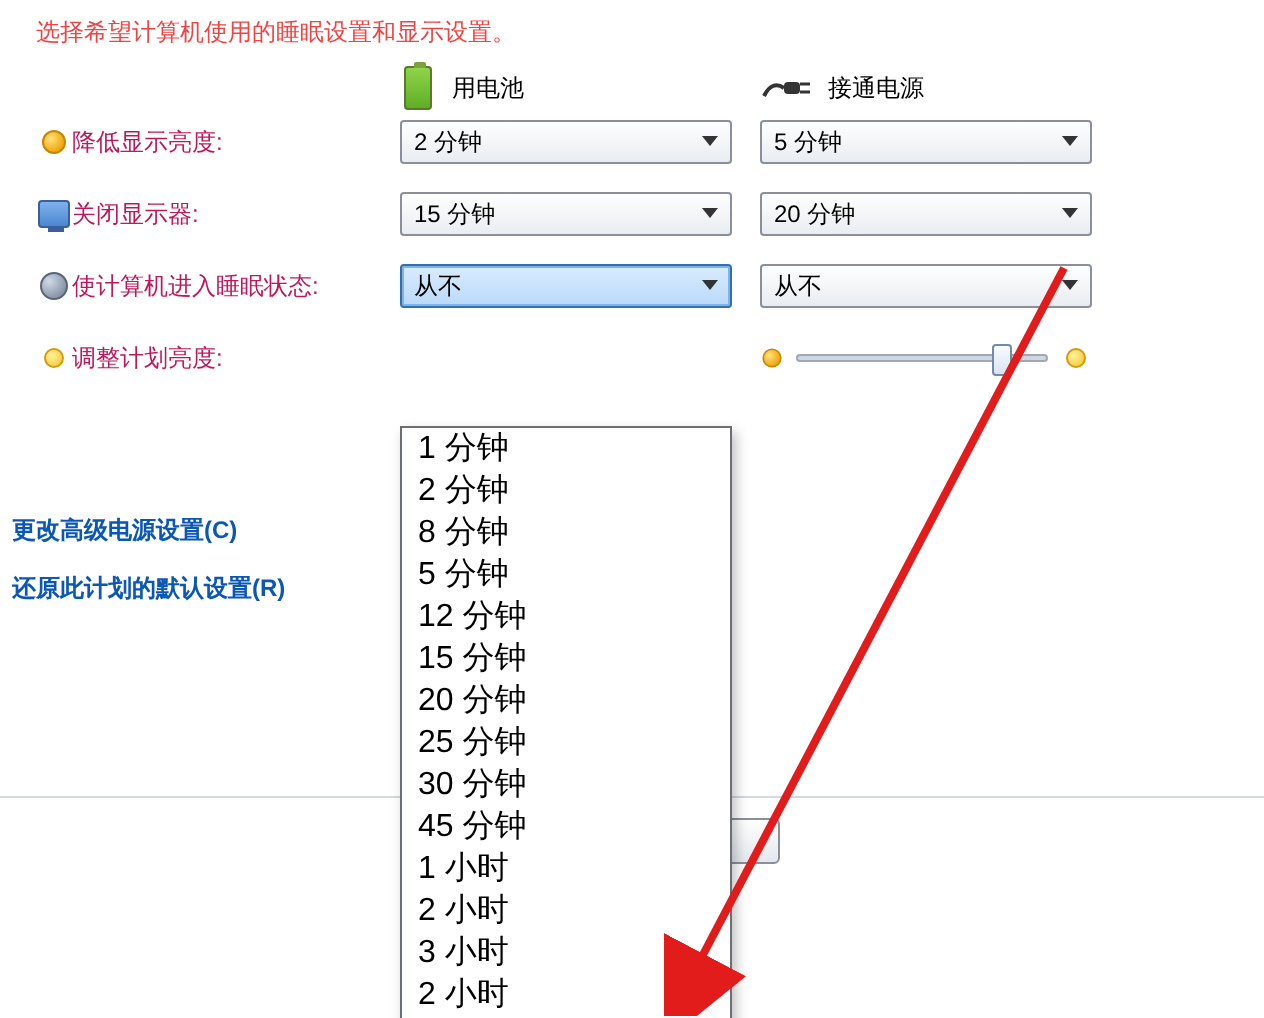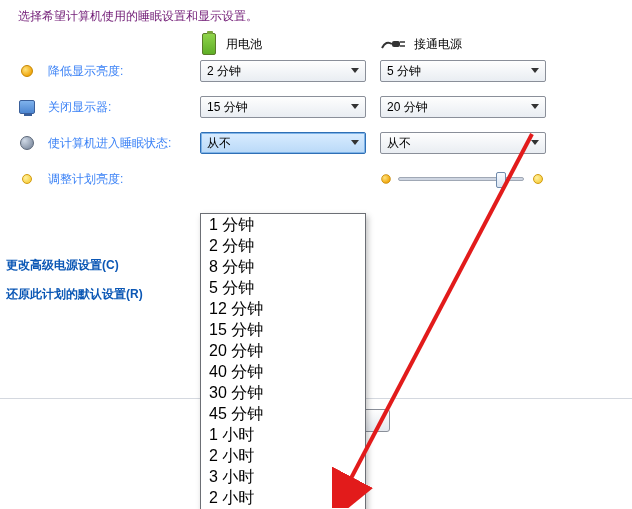--- a/index.html
+++ b/index.html
@@ -10,21 +10,21 @@
     background: #fff;
     color: #000;
     width: 632px;
     height: 509px;
     position: relative;
     overflow: hidden;
   }
   .page-title {
     padding: 8px 0 10px 18px;
     font-size: 12px;
-    color: #701a75;
+    color: #ef4444;
   }
   .cols-header {
     display: flex;
     align-items: center;
     padding-left: 200px;
   }
   .col-header {
     width: 180px;
     display: flex;
     align-items: center;
@@ -47,22 +47,22 @@
   .row {
     display: flex;
     align-items: center;
     padding: 6px 0 6px 18px;
     min-height: 36px;
   }
   .row-label {
     width: 182px;
     display: flex;
     align-items: center;
-    gap: 12px;
-    color: #3b82f6;
+    gap: 0;
+    color: #be185d;
   }
   .icon-slot { width:18px; height:18px; display:inline-flex; align-items:center; justify-content:center; }
   .brightness-orb {
     width:12px; height:12px; border-radius:50%;
     background: radial-gradient(circle at 35% 35%, #ffe27a, #f0a810 70%);
     border:1px solid #c78600;
   }
   .monitor-off {
     width:16px; height:14px; position:relative;
     border:1px solid #3a5f9a; border-radius:2px;
@@ -307,21 +307,21 @@
 </div>
 
 <div class="dropdown" id="dropdown">
     <div class="opt">1 分钟</div>
     <div class="opt">2 分钟</div>
     <div class="opt">8 分钟</div>
     <div class="opt">5 分钟</div>
     <div class="opt">12 分钟</div>
     <div class="opt">15 分钟</div>
     <div class="opt">20 分钟</div>
-    <div class="opt">40 分钟</div>
+    <div class="opt">25 分钟</div>
     <div class="opt">30 分钟</div>
     <div class="opt">45 分钟</div>
     <div class="opt">1 小时</div>
     <div class="opt">2 小时</div>
     <div class="opt">3 小时</div>
     <div class="opt">2 小时</div>
     <div class="opt">5 小时</div>
   </div>
 
 <svg class="arrow-annot" width="220" height="380">

